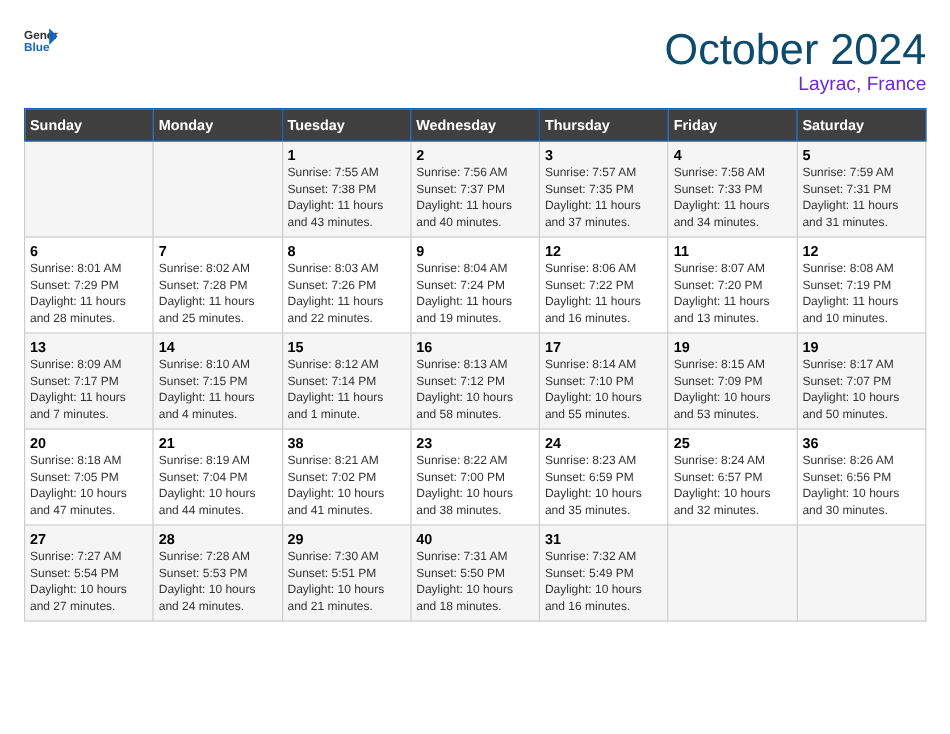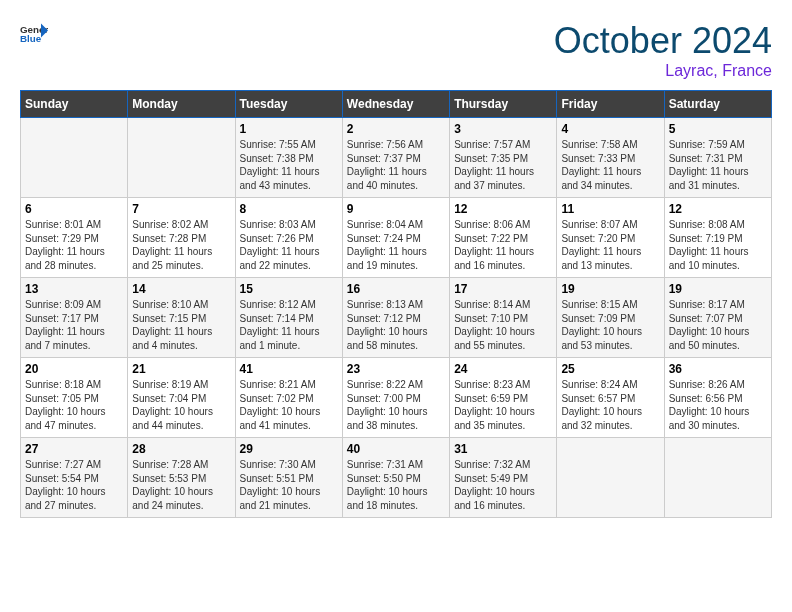--- a/index.html
+++ b/index.html
@@ -194,21 +194,21 @@
       <tr>
         <td>
           <span class="day-number">20</span>
           <div class="day-info">Sunrise: 8:18 AM<br>Sunset: 7:05 PM<br>Daylight: 10 hours and 47 minutes.</div>
         </td>
         <td>
           <span class="day-number">21</span>
           <div class="day-info">Sunrise: 8:19 AM<br>Sunset: 7:04 PM<br>Daylight: 10 hours and 44 minutes.</div>
         </td>
         <td>
-          <span class="day-number">41</span>
+          <span class="day-number">38</span>
           <div class="day-info">Sunrise: 8:21 AM<br>Sunset: 7:02 PM<br>Daylight: 10 hours and 41 minutes.</div>
         </td>
         <td>
           <span class="day-number">23</span>
           <div class="day-info">Sunrise: 8:22 AM<br>Sunset: 7:00 PM<br>Daylight: 10 hours and 38 minutes.</div>
         </td>
         <td>
           <span class="day-number">24</span>
           <div class="day-info">Sunrise: 8:23 AM<br>Sunset: 6:59 PM<br>Daylight: 10 hours and 35 minutes.</div>
         </td>

